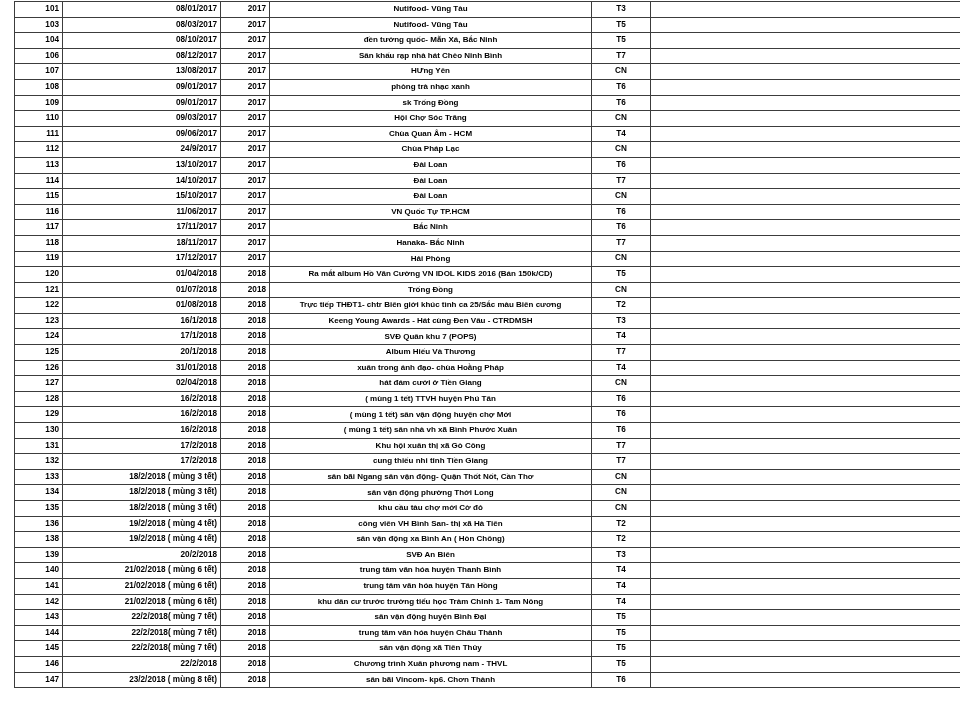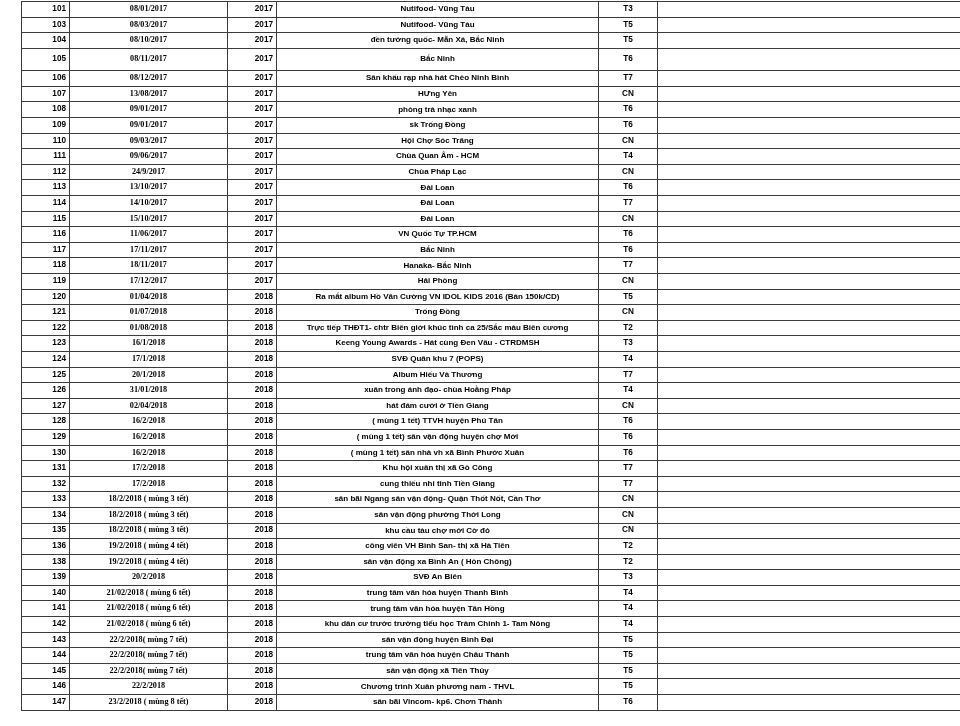--- a/index.html
+++ b/index.html
@@ -12,21 +12,21 @@
     height: 726px;
     overflow: hidden;
     font-family: "Liberation Sans", sans-serif;
     color: #000000;
   }
   #sheet {
     position: relative;
     width: 960px;
     height: 726px;
     box-sizing: border-box;
-    padding-left: 21px;
+    padding-left: 14px;
     padding-top: 1px;
   }
   table.grid {
     border-collapse: collapse;
     table-layout: fixed;
     width: 947px;
     font-size: 8.2px;
     line-height: 1.05;
   }
   table.grid col.c-idx    { width: 48px; }
@@ -44,23 +44,22 @@
     white-space: nowrap;
     overflow: hidden;
     font-weight: 600;
   }
   td.idx {
     text-align: right;
     padding-right: 5px;
     font-weight: 600;
   }
   td.date {
-    text-align: center;
+    text-align: right;
     font-weight: 700;
-    font-family: Liberation Serif, serif;
   }
   td.year {
     text-align: right;
     padding-right: 4px;
     font-weight: 700;
   }
   td.place {
     text-align: center;
     font-weight: 600;
     font-size: 8px;
@@ -108,28 +107,20 @@
           <td class="blank"></td>
         </tr>
         <tr>
           <td class="idx">104</td>
           <td class="date">08/10/2017</td>
           <td class="year">2017</td>
           <td class="place">đền tướng quốc- Mẫn Xá, Bắc Ninh</td>
           <td class="code">T5</td>
           <td class="blank"></td>
         </tr>
-        <tr class="tall">
-          <td class="idx">105</td>
-          <td class="date">08/11/2017</td>
-          <td class="year">2017</td>
-          <td class="place"> Bắc Ninh</td>
-          <td class="code">T6</td>
-          <td class="blank"></td>
-        </tr>
         <tr>
           <td class="idx">106</td>
           <td class="date">08/12/2017</td>
           <td class="year">2017</td>
           <td class="place">Sân khấu rạp nhà hát Chèo Ninh Bình</td>
           <td class="code">T7</td>
           <td class="blank"></td>
         </tr>
         <tr>
           <td class="idx">107</td>

